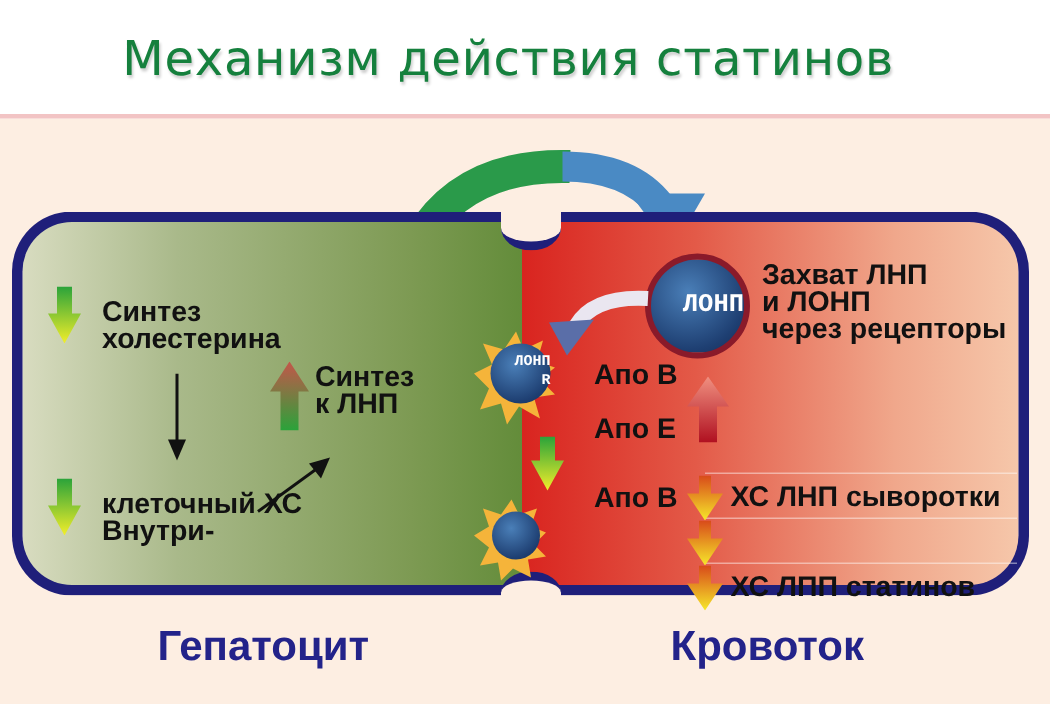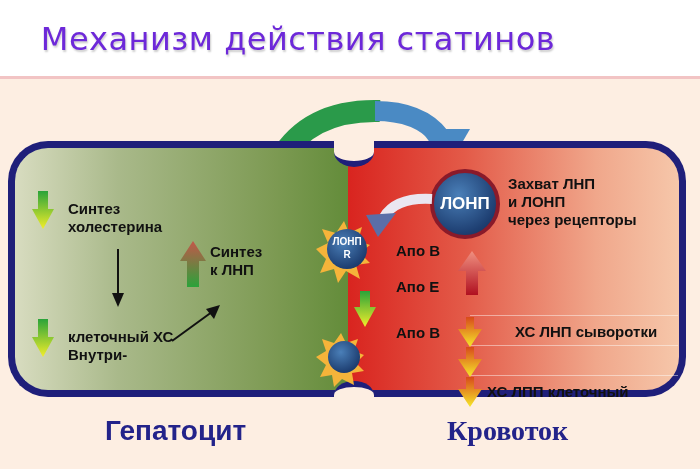--- a/index.html
+++ b/index.html
@@ -1,30 +1,30 @@
 <!DOCTYPE html>
 <html><head>
 <meta charset="utf-8">
 <style>
   html,body{margin:0;padding:0;}
   body{width:700px;height:469px;position:relative;overflow:hidden;background:#fdeee2;font-family:"DejaVu Sans",sans-serif;}
   .header{position:absolute;left:0;top:0;width:700px;height:76px;background:#fff;border-bottom:3px solid #f2c4c4;}
-  .title{position:absolute;left:0;width:596px;top:20px;text-align:center;font-family:"DejaVu Sans",sans-serif;font-size:32px;color:#6d28d9;letter-spacing:0.5px;text-shadow:1px 2px 2px rgba(0,0,0,0.2);}
+  .title{position:absolute;left:0;width:596px;top:20px;text-align:right;font-family:"DejaVu Sans",sans-serif;font-size:32px;color:#15803d;letter-spacing:0.5px;text-shadow:1px 2px 2px rgba(0,0,0,0.2);}
   .diagram{position:absolute;left:0;top:79px;width:700px;height:390px;}
   .panel{position:absolute;border:7px solid #1f1f7a;box-sizing:border-box;}
   .hep{left:8px;top:62px;width:352px;height:256px;border-radius:40px 0 0 40px;border-right:none;
        background:linear-gradient(90deg,#d8dcc0 0%,#a9b98a 30%,#7d9a53 75%,#5f8a36 100%);}
   .blood{left:348px;top:62px;width:338px;height:256px;border-radius:0 40px 40px 0;border-left:none;
        background:linear-gradient(90deg,#d9241f 0%,#e35a48 35%,#f0a78b 75%,#f6c7aa 100%);}
   .bulge-top{position:absolute;left:334px;top:58px;width:40px;height:24px;background:#fdeee2;border-radius:0 0 50% 50%;border-bottom:6px solid #1f1f7a;}
   .bulge-bot{position:absolute;left:334px;top:302px;width:40px;height:22px;background:#fdeee2;border-radius:50% 50% 0 0;border-top:6px solid #1f1f7a;}
-  .txt{position:absolute;font-family:"Liberation Sans",sans-serif;font-weight:bold;font-size:15px;color:#111;line-height:18px;white-space:nowrap;}
+  .txt{position:absolute;font-family:"Liberation Sans",sans-serif;font-weight:bold;font-size:19px;color:#111;line-height:18px;white-space:nowrap;}
   .lbl-big{position:absolute;font-family:"Liberation Sans",sans-serif;font-weight:bold;font-size:28px;color:#23238a;}
   .arrow-dn{position:absolute;width:22px;height:38px;}
-  .circle{position:absolute;border-radius:50%;background:radial-gradient(circle at 40% 35%,#4a7fb8,#1e3f72 70%,#142a52);color:#fff;font-family:Liberation Sans, sans-serif;font-weight:bold;text-align:center;}
+  .circle{position:absolute;border-radius:50%;background:radial-gradient(circle at 40% 35%,#4a7fb8,#1e3f72 70%,#142a52);color:#fff;font-family:Liberation Mono, monospace;font-weight:bold;text-align:right;}
   .sep{position:absolute;left:470px;width:208px;height:1px;background:rgba(255,255,255,0.45);}
 </style>
 </head>
 <body>
 
 <div class="header">
   <div class="title">Механизм действия статинов</div>
 </div>
 
 <div class="diagram">
@@ -137,25 +137,25 @@
 
   <svg style="position:absolute;left:458px;top:238px;" width="24" height="30">
     <defs>
         <linearGradient id="oy" x1="0" y1="0" x2="0" y2="1">
           <stop offset="0" stop-color="#d84a1a"></stop>
           <stop offset="1" stop-color="#f6e82a"></stop>
         </linearGradient>
       </defs>
     <polygon points="8,0 16,0 16,12 24,12 12,30 0,12 8,12" fill="url(#oy)"></polygon>
   </svg>
-  <div class="txt" style="left:515px;top:244px;">ХС ЛНП сыворотки</div>
+  <div class="txt" style="left:487px;top:244px;">ХС ЛНП сыворотки</div>
 
   <svg style="position:absolute;left:458px;top:268px;" width="24" height="30">
     <polygon points="8,0 16,0 16,12 24,12 12,30 0,12 8,12" fill="url(#oy)"></polygon>
   </svg>
 
   <svg style="position:absolute;left:458px;top:298px;" width="24" height="30">
     <polygon points="8,0 16,0 16,12 24,12 12,30 0,12 8,12" fill="url(#oy)"></polygon>
   </svg>
-  <div class="txt" style="left:487px;top:304px;">ХС ЛПП клеточный</div>
+  <div class="txt" style="left:487px;top:304px;">ХС ЛПП статинов</div>
 
-  <div class="lbl-big" style="left:447px;top:336px;font-family:Liberation Serif, serif;">Кровоток</div>
+  <div class="lbl-big" style="left:447px;top:336px;">Кровоток</div>
 </div>
 
 </body></html>

